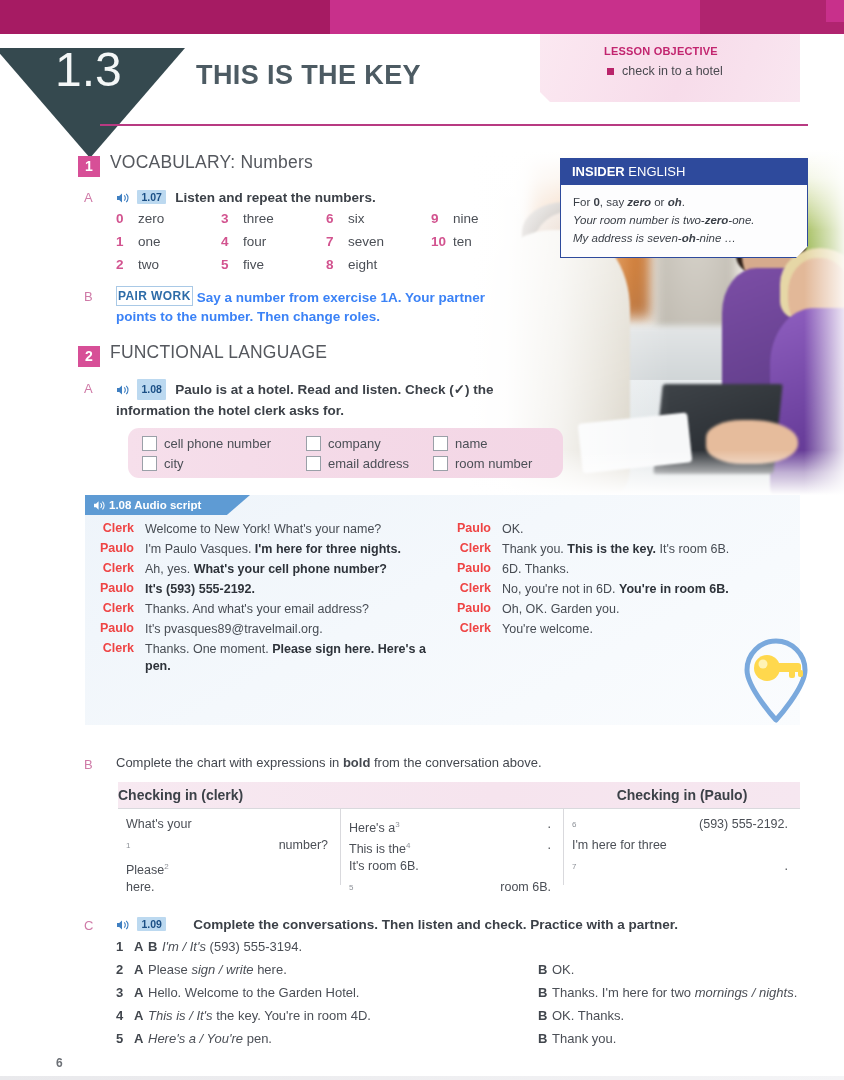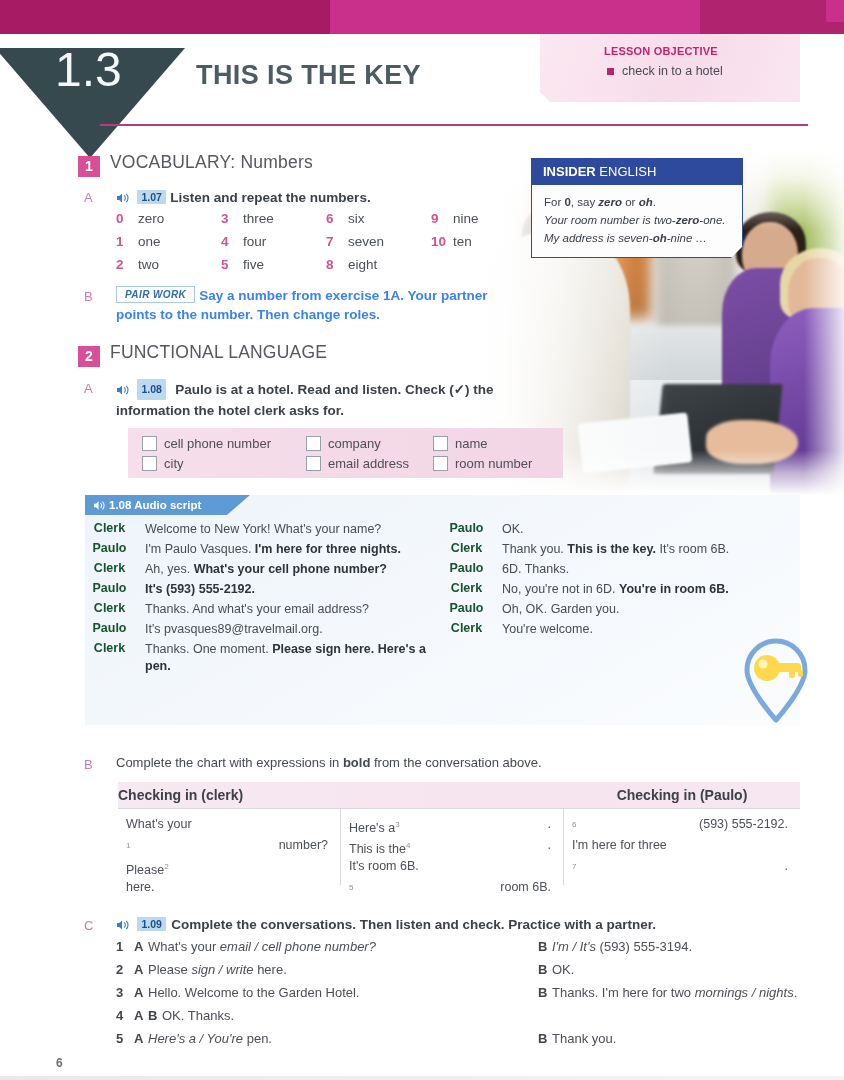--- a/index.html
+++ b/index.html
@@ -86,66 +86,67 @@
   .vocab-head .sec-title{position:relative;left:10px;top:-3px;}
   .lblA1{left:84px;top:190px;}
   .vocab-instr{position:absolute;left:116px;top:188px;}
   .numgrid{position:absolute;left:116px;top:211px;width:420px;}
   .numrow{display:flex;height:23px;align-items:baseline;}
   .numcell{width:113px;display:flex;}
   .numcell .n{color:#d2538f;font-weight:bold;font-size:13.5px;width:22px;}
   .numcell .w{color:#4b4f56;font-size:13.5px;}
   .lblB1{left:84px;top:289px;}
   .pairwork{
-    display:inline-block;border:1px solid #a9c9e6;color:#2e6ca8;font-size:10px;font-weight:bold;
-    padding:2px 8px;letter-spacing:.4px;vertical-align:2px;margin-right:4px;font-style:italic;
+    display:inline-block;border:1px solid #a9c9e6;color:#2e6ca8;font-size:12px;font-weight:bold;
+    padding:2px 1px;letter-spacing:.4px;vertical-align:2px;margin-right:4px;
   }
   .vocabB{position:absolute;left:116px;top:286px;width:410px;}
   .vocabB .t{font-size:13.5px;font-weight:bold;color:#3b82f6;line-height:19px;}
 
   
-  .insider{position:absolute;left:531px;top:158px;width:212px;}
+  .insider{position:absolute;left:560px;top:158px;width:248px;}
   .insider-hd{
     background:#2e4a9c;color:#fff;font-size:13px;padding:6px 12px;
     clip-path:polygon(0 0,100% 0,100% 100%,0 100%);
   }
   .insider-hd b{font-weight:bold;}
   .insider-bd{
     background:#fdfdfe;border:1px solid #2e4a9c;border-top:none;
     padding:8px 12px 10px 12px;font-size:11.5px;color:#3a3f47;line-height:18px;
     clip-path:polygon(0 0,100% 0,100% calc(100% - 12px),calc(100% - 12px) 100%,0 100%);
   }
   .insider-bd .l2,.insider-bd .l3{font-style:italic;}
 
   
   .fl-head{position:absolute;left:78px;top:345px;}
   .fl-head .sec-title{position:relative;left:10px;top:-3px;}
   .lblA2{left:84px;top:381px;}
   .fl-instr{position:absolute;left:116px;top:379px;width:420px;line-height:19px;}
   .checkbox-panel{
     position:absolute;left:128px;top:428px;width:435px;height:50px;
     background:linear-gradient(90deg,#f6dfeb 0%,#f4d9e7 55%,#f3d6e5 100%);
+    border-radius:11px;
   }
   .cb-col{position:absolute;top:6px;}
   .cb-row{display:flex;align-items:center;height:19px;margin-bottom:1px;}
   .cb{width:13px;height:13px;border:1px solid #9aa0a8;background:#fff;margin-right:7px;}
   .cb-lbl{font-size:13px;color:#4b4f56;}
 
   
   .script-wrap{position:absolute;left:85px;top:495px;width:715px;height:230px;}
   .script-bg{position:absolute;inset:0;background:linear-gradient(150deg,#eef4fa 0%,#f4f8fc 45%,#fafcfe 100%);}
   .script-banner{
     position:absolute;left:0;top:0;width:165px;height:20px;background:#5e9bd4;color:#fff;
     font-size:11.5px;font-weight:bold;line-height:20px;padding-left:8px;box-sizing:border-box;
     clip-path:polygon(0 0,100% 0,86% 100%,0 100%);
   }
   .script-cols{position:absolute;left:0;top:26px;width:715px;display:flex;}
   .script-col{width:357px;}
   .sline{display:flex;margin-bottom:3px;}
-  .spk{width:60px;flex:none;font-size:12.5px;font-weight:bold;color:#14532d;text-align:center;padding-right:11px;box-sizing:border-box;}
+  .spk{width:60px;flex:none;font-size:12.5px;font-weight:bold;color:#ef4444;text-align:right;padding-right:11px;box-sizing:border-box;}
   .stxt{font-size:12.5px;color:#474c53;line-height:17px;}
   .stxt b{font-weight:bold;color:#2e333a;}
   .keypin{position:absolute;left:737px;top:632px;width:78px;height:92px;}
 
   
   .lblB2{left:84px;top:757px;}
   .chart-instr{position:absolute;left:116px;top:755px;font-size:13px;color:#44484f;}
   .chart-instr b{font-weight:bold;}
   .chart{position:absolute;left:118px;top:782px;width:682px;height:102px;}
   .chart-hdr{display:flex;height:26px;background:linear-gradient(90deg,#f7e9f1,#f6e4ee 55%,#f6e7f0);}
@@ -229,21 +230,21 @@
 <div class="item-letter lblA1">A</div>
 <div class="vocab-instr">
   <span class="audio-ico">
     <svg width="14" height="12" viewBox="0 0 14 12">
         <path d="M1 4h2.2L6 1.4v9.2L3.2 8H1z" fill="#3f7fc1"></path>
         <path d="M8.2 3.4a3.6 3.6 0 010 5.2" stroke="#3f7fc1" stroke-width="1.1" fill="none"></path>
         <path d="M10.2 1.8a5.8 5.8 0 010 8.4" stroke="#3f7fc1" stroke-width="1.1" fill="none"></path>
       </svg>
   </span>
   <span class="track-badge">1.07</span>
-  <span class="instr" style="">Listen and repeat the numbers.</span>
+  <span class="instr" style="margin-left:5px;">Listen and repeat the numbers.</span>
 </div>
 
 <div class="numgrid">
   <div class="numrow">
     <div class="numcell">
         <span class="n">0</span>
         <span class="w">zero</span>
       </div>
     <div class="numcell">
         <span class="n">3</span>
@@ -474,47 +475,47 @@
 <div class="item-letter lblC">C</div>
 <div class="c-instr">
   <span class="audio-ico">
     <svg width="14" height="12" viewBox="0 0 14 12">
         <path d="M1 4h2.2L6 1.4v9.2L3.2 8H1z" fill="#3f7fc1"></path>
         <path d="M8.2 3.4a3.6 3.6 0 010 5.2" stroke="#3f7fc1" stroke-width="1.1" fill="none"></path>
         <path d="M10.2 1.8a5.8 5.8 0 010 8.4" stroke="#3f7fc1" stroke-width="1.1" fill="none"></path>
       </svg>
   </span>
   <span class="track-badge">1.09</span>
-  <span class="instr" style="margin-left:1px;">Complete the conversations. Then listen and check. Practice with a partner.</span>
+  <span class="instr" style="margin-left:23px;">Complete the conversations. Then listen and check. Practice with a partner.</span>
 </div>
 <div class="convo" id="convo-list">
     <div class="crow">
       <div class="cnum">1</div>
       <div class="cA">A</div>
-      <div class="cAtxt"><span>What's your </span><i>email / cell phone number?</i></div>
       <div class="cB">B</div>
       <div class="cBtxt"><i>I'm / It's</i><span> (593) 555-3194.</span></div>
     </div>
     <div class="crow">
       <div class="cnum">2</div>
       <div class="cA">A</div>
       <div class="cAtxt"><span>Please </span><i>sign / write</i><span> here.</span></div>
       <div class="cB">B</div>
       <div class="cBtxt"><span>OK.</span></div>
     </div>
     <div class="crow">
       <div class="cnum">3</div>
       <div class="cA">A</div>
       <div class="cAtxt"><span>Hello. Welcome to the Garden Hotel.</span></div>
       <div class="cB">B</div>
       <div class="cBtxt"><span>Thanks. I'm here for two </span><i>mornings / nights</i><span>.</span></div>
     </div>
     <div class="crow">
       <div class="cnum">4</div>
       <div class="cA">A</div>
+      <div class="cAtxt"><i>This is / It's</i><span> the key. You're in room 4D.</span></div>
       <div class="cB">B</div>
       <div class="cBtxt"><span>OK. Thanks.</span></div>
     </div>
     <div class="crow">
       <div class="cnum">5</div>
       <div class="cA">A</div>
       <div class="cAtxt"><i>Here's a / You're</i><span> pen.</span></div>
       <div class="cB">B</div>
       <div class="cBtxt"><span>Thank you.</span></div>
     </div>

